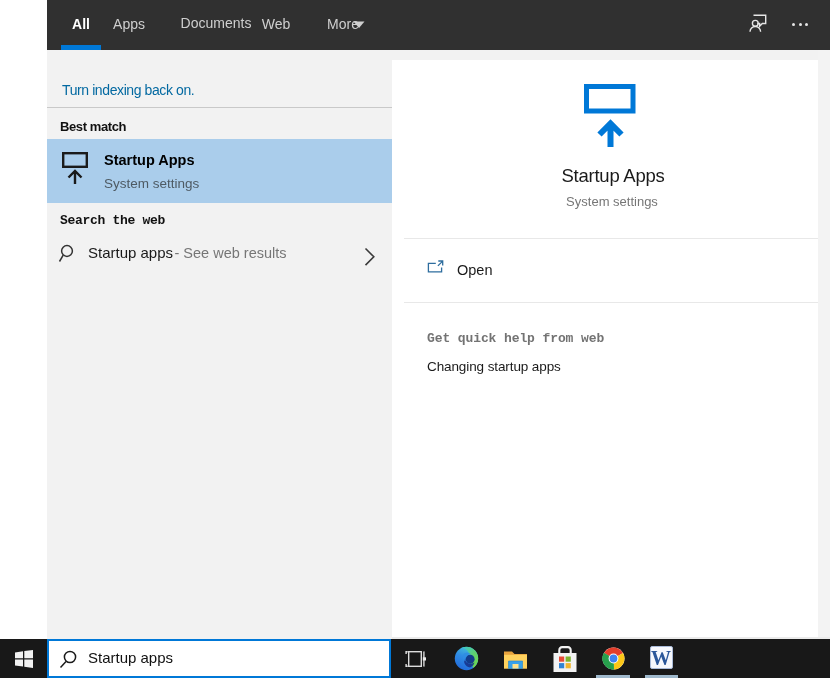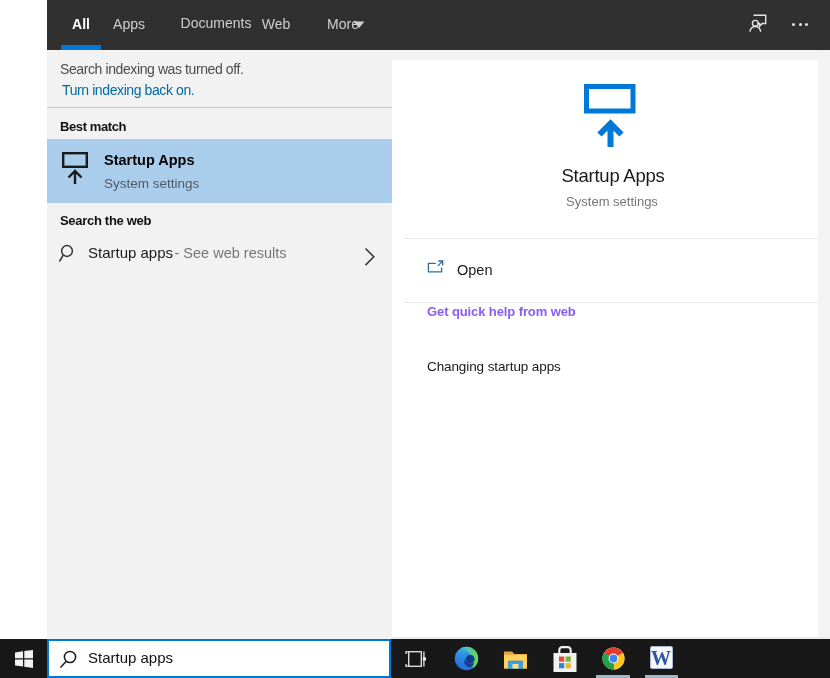--- a/index.html
+++ b/index.html
@@ -36,34 +36,33 @@
       <path d="M9.5 4.3 H21.7 V12.5 H18.3 L15.6 15.2 V12.5 H13.3"></path>
       <circle cx="11.3" cy="12.3" r="2.9"></circle>
       <path d="M6 20.8 A5.3 5.3 0 0 1 16.6 20.8"></path>
     </g>
   </svg>
 
   <div class="abs" style="left:792px;top:23px;width:3px;height:3px;background:#e6e6e6;border-radius:50%;"></div>
   <div class="abs" style="left:798.5px;top:23px;width:3px;height:3px;background:#e6e6e6;border-radius:50%;"></div>
   <div class="abs" style="left:805px;top:23px;width:3px;height:3px;background:#e6e6e6;border-radius:50%;"></div>
 
-  <span class="txt" style="left:60px;top:60.5px;font-size:14px;letter-spacing:-0.4px;color:#4c4c4c;">Search indexing was turned off.</span>
   <span class="txt" style="left:62px;top:82px;font-size:14px;letter-spacing:-0.4px;color:#0369a1;">Turn indexing back on.</span>
   <div class="abs" style="left:47px;top:107px;width:345px;height:1px;background:#c9c9c9;"></div>
   <span class="txt" style="left:60px;top:118.5px;font-size:13px;letter-spacing:-0.4px;font-weight:bold;color:#111;">Best match</span>
 
   <div class="abs" style="left:47px;top:139px;width:345px;height:64px;background:#aacdeb;"></div>
   <svg class="abs" style="left:59px;top:148px;" width="34" height="40" viewBox="0 0 34 40">
     <rect x="4.2" y="5.2" width="23.6" height="13.6" fill="none" stroke="#1a1a1a" stroke-width="2.4"></rect>
     <path d="M16 36 V24.5 M9.5 29.5 L16 23 L22.5 29.5" fill="none" stroke="#1a1a1a" stroke-width="2.4"></path>
   </svg>
   <span class="txt" style="left:104px;top:151.5px;font-size:14.5px;font-weight:bold;color:#000;">Startup Apps</span>
   <span class="txt" style="left:104px;top:176px;font-size:13.5px;color:#4e5a63;">System settings</span>
 
-  <span class="txt" style="left:60px;top:212.5px;font-size:13px;letter-spacing:-0.3px;font-weight:bold;color:#111;">Search the web</span>
+  <span class="txt" style="left:60px;top:212.5px;font-size:13px;letter-spacing:-0.3px;font-weight:bold;color:#111;font-family:Liberation Mono, monospace;">Search the web</span>
 
   <svg class="abs" style="left:58px;top:243px;" width="20" height="22" viewBox="0 0 20 22">
     <circle cx="9" cy="8" r="5.4" fill="none" stroke="#333" stroke-width="1.5"></circle>
     <path d="M5.2 12.2 L1.5 18.5" stroke="#333" stroke-width="1.5"></path>
   </svg>
   <span class="txt" style="left:88px;top:243.5px;font-size:15px;color:#1a1a1a;">Startup apps</span>
   <span class="txt" style="left:174.5px;top:245px;font-size:14.5px;color:#767676;">- See web results</span>
   <svg class="abs" style="left:362px;top:246.5px;" width="14" height="20" viewBox="0 0 14 20">
     <path d="M3.5 1.5 L11.8 9.8 L3.5 18.1" fill="none" stroke="#3b3b3b" stroke-width="1.6"></path>
   </svg>
@@ -74,21 +73,21 @@
   </svg>
   <span class="txt" style="left:613px;top:165px;transform:translateX(-50%);font-size:18.5px;letter-spacing:-0.25px;color:#1a1a1a;">Startup Apps</span>
   <span class="txt" style="left:612px;top:193.5px;transform:translateX(-50%);font-size:13px;color:#767676;">System settings</span>
   <div class="abs" style="left:404px;top:238px;width:414px;height:1px;background:#e8e8e8;"></div>
   <svg class="abs" style="left:427px;top:259px;" width="18" height="18" viewBox="0 0 18 18">
     <path d="M8.8 4.3 H1.4 V12.8 H14.6 V8.6" fill="none" stroke="#2e6d9e" stroke-width="1.3"></path>
     <path d="M10.9 6.9 L15.2 2.6 M11.3 2 H15.7 V6.4" fill="none" stroke="#2e6d9e" stroke-width="1.3"></path>
   </svg>
   <span class="txt" style="left:457px;top:261.5px;font-size:14.5px;color:#1a1a1a;">Open</span>
   <div class="abs" style="left:404px;top:302px;width:414px;height:1px;background:#e8e8e8;"></div>
-  <span class="txt" style="left:427px;top:304px;font-size:13px;letter-spacing:-0.1px;font-weight:bold;color:#8b5cf6;">Get quick help from web</span>
+  <span class="txt" style="left:427px;top:331px;font-size:13px;letter-spacing:-0.1px;font-weight:bold;color:#737373;font-family:Liberation Mono, monospace;">Get quick help from web</span>
   <span class="txt" style="left:427px;top:359px;font-size:13.5px;letter-spacing:-0.1px;color:#1a1a1a;">Changing startup apps</span>
 
   <div class="abs" style="left:0;top:639px;width:830px;height:39px;background:#181818;"></div>
 
   <svg class="abs" style="left:14px;top:649px;" width="20" height="20" viewBox="0 0 20 20">
     <polygon points="1,3.4 9,2.3 9,9.3 1,9.3" fill="#f2f2f2"></polygon>
     <polygon points="10.3,2.1 19,1 19,9.3 10.3,9.3" fill="#f2f2f2"></polygon>
     <polygon points="1,10.6 9,10.6 9,17.6 1,16.5" fill="#f2f2f2"></polygon>
     <polygon points="10.3,10.6 19,10.6 19,18.9 10.3,17.8" fill="#f2f2f2"></polygon>
   </svg>

